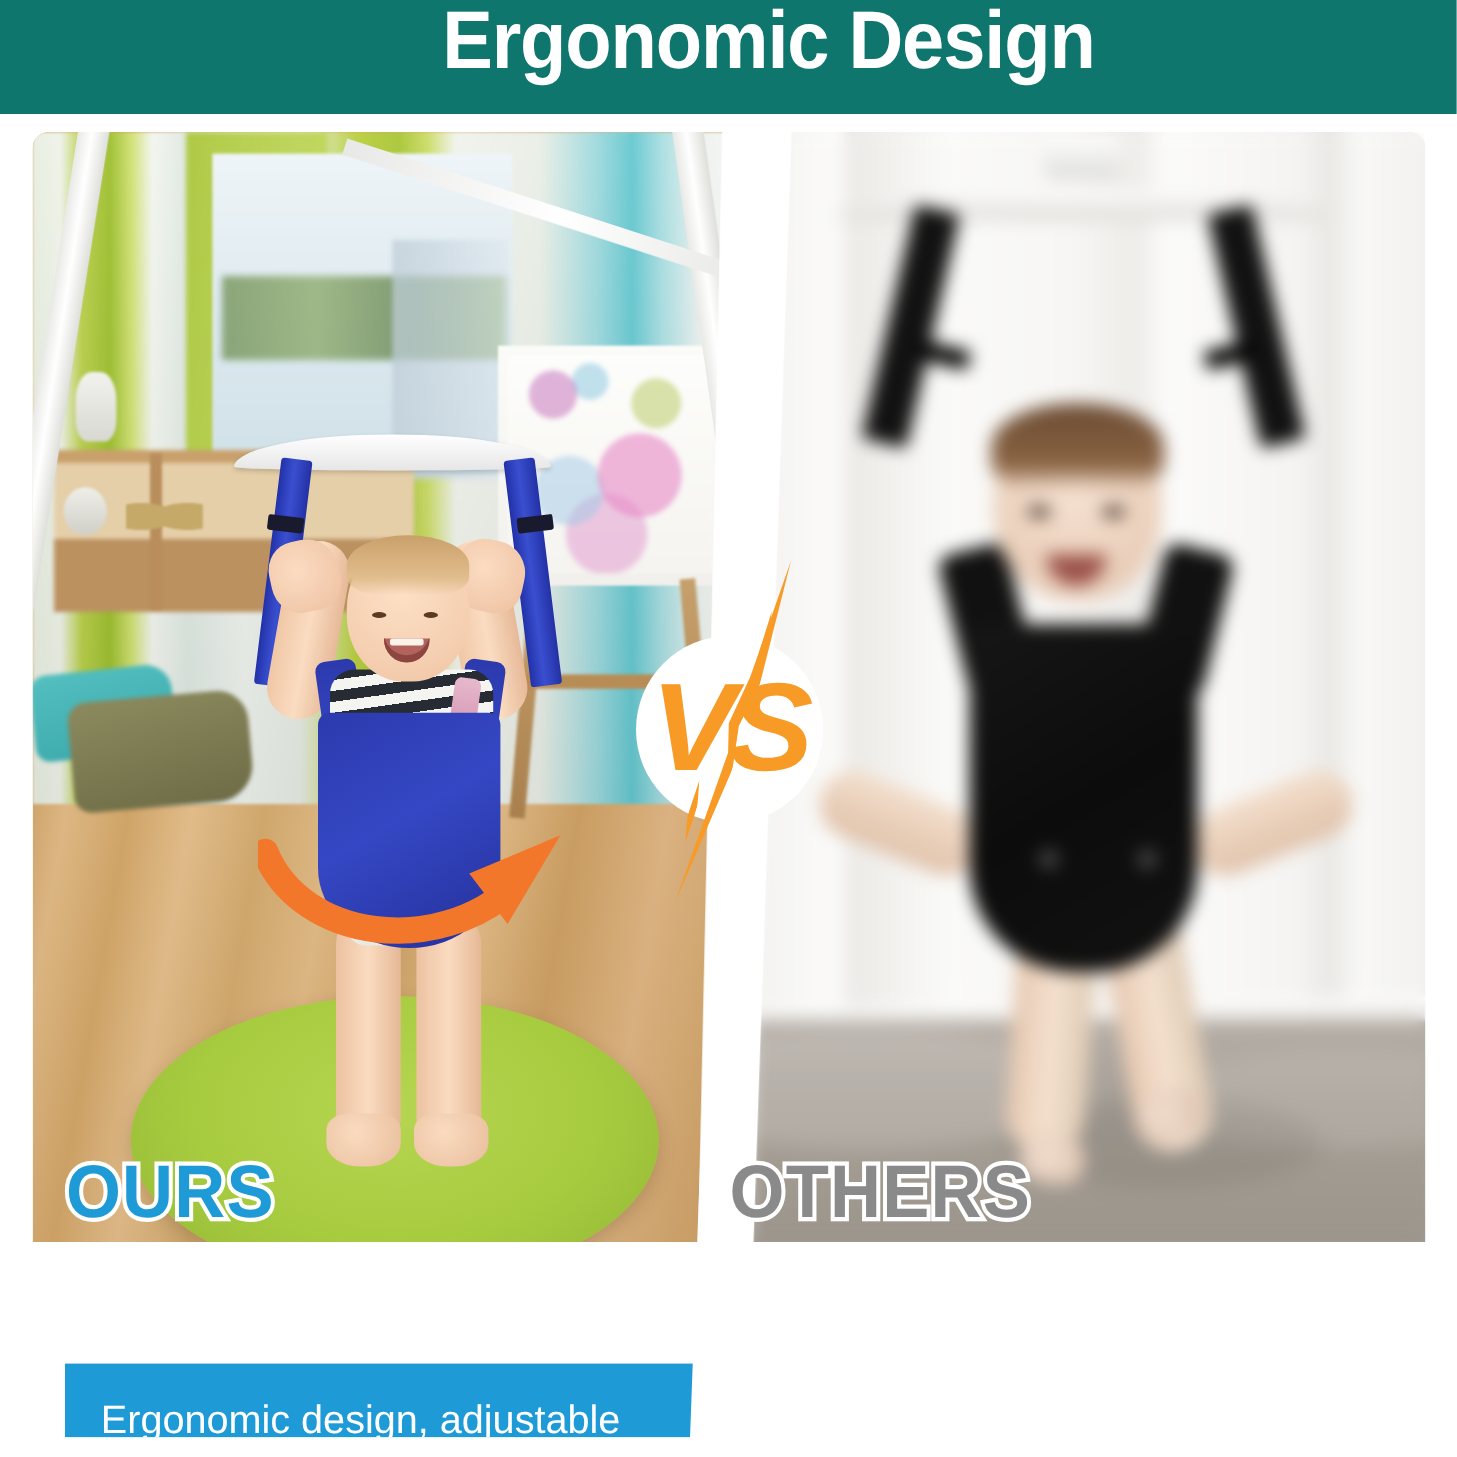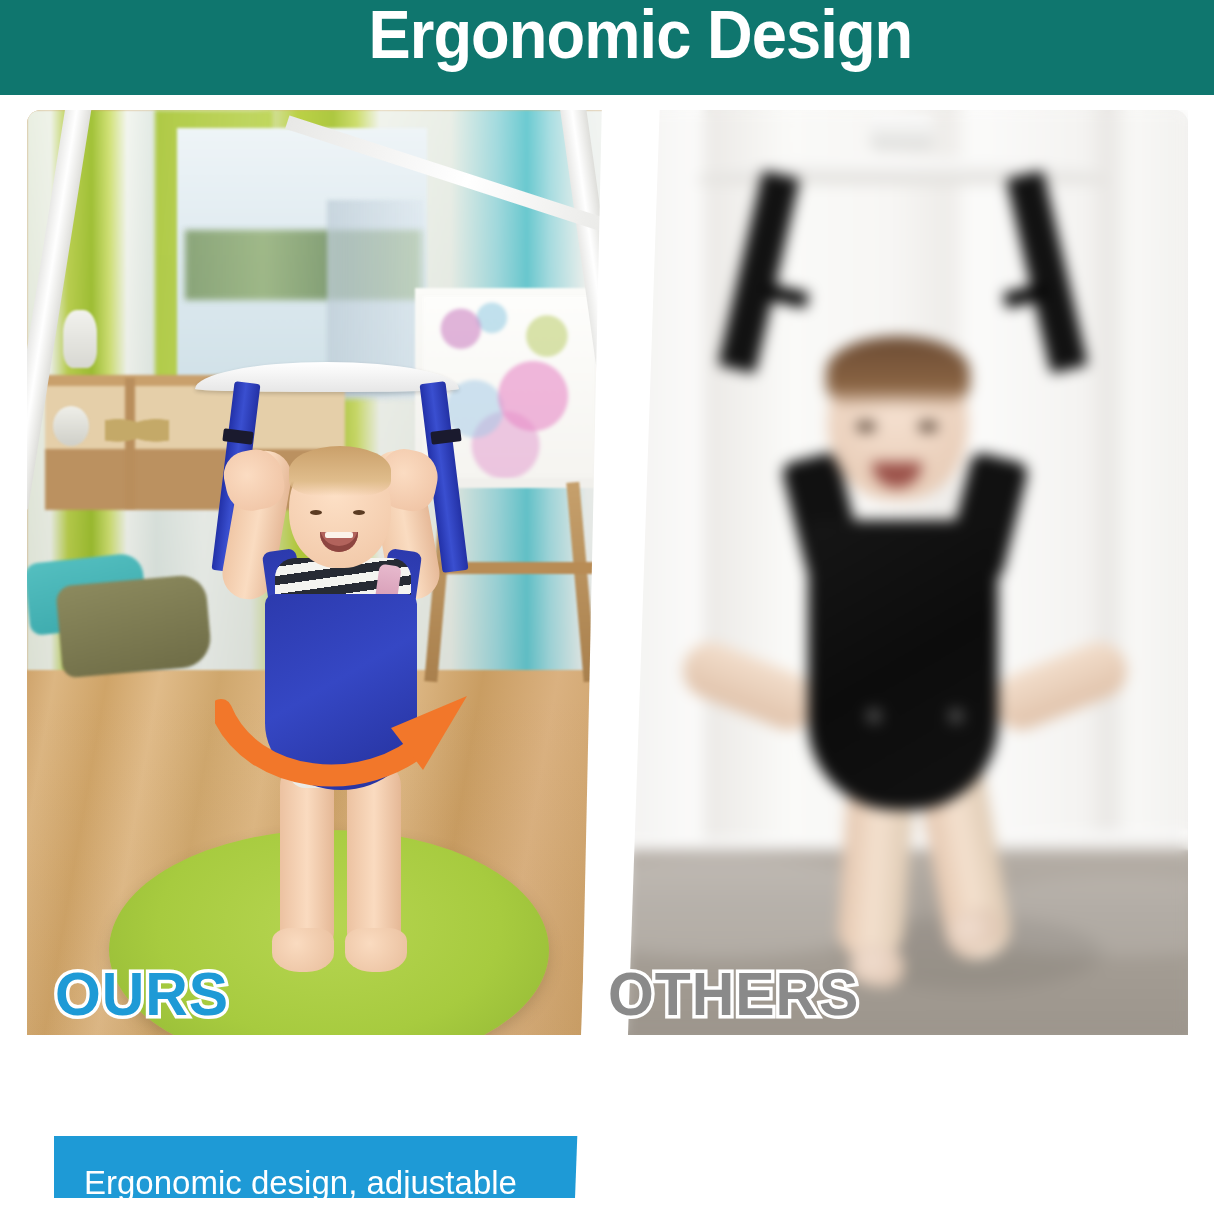--- a/index.html
+++ b/index.html
@@ -643,14 +643,21 @@
 
   </div>
 
   <svg id="divider" viewBox="0 0 110 1110" preserveAspectRatio="none">
     <polygon points="46,0 104,0 66,1110 22,1110" fill="#ffffff"></polygon>
   </svg>
 
   <div class="side-label" id="label-ours">OURS</div>
   <div class="side-label" id="label-others">OTHERS</div>
 
+  <div id="vs-badge">
+    <div id="vs-circle"></div>
+    <div class="vs-bolt" id="vs-bolt-main"></div>
+    <div class="vs-bolt" id="vs-bolt-a"></div>
+    <div class="vs-bolt" id="vs-bolt-b"></div>
+    <div id="vs-text">VS</div>
+  </div>
 
 </div>
 
 </body></html>

